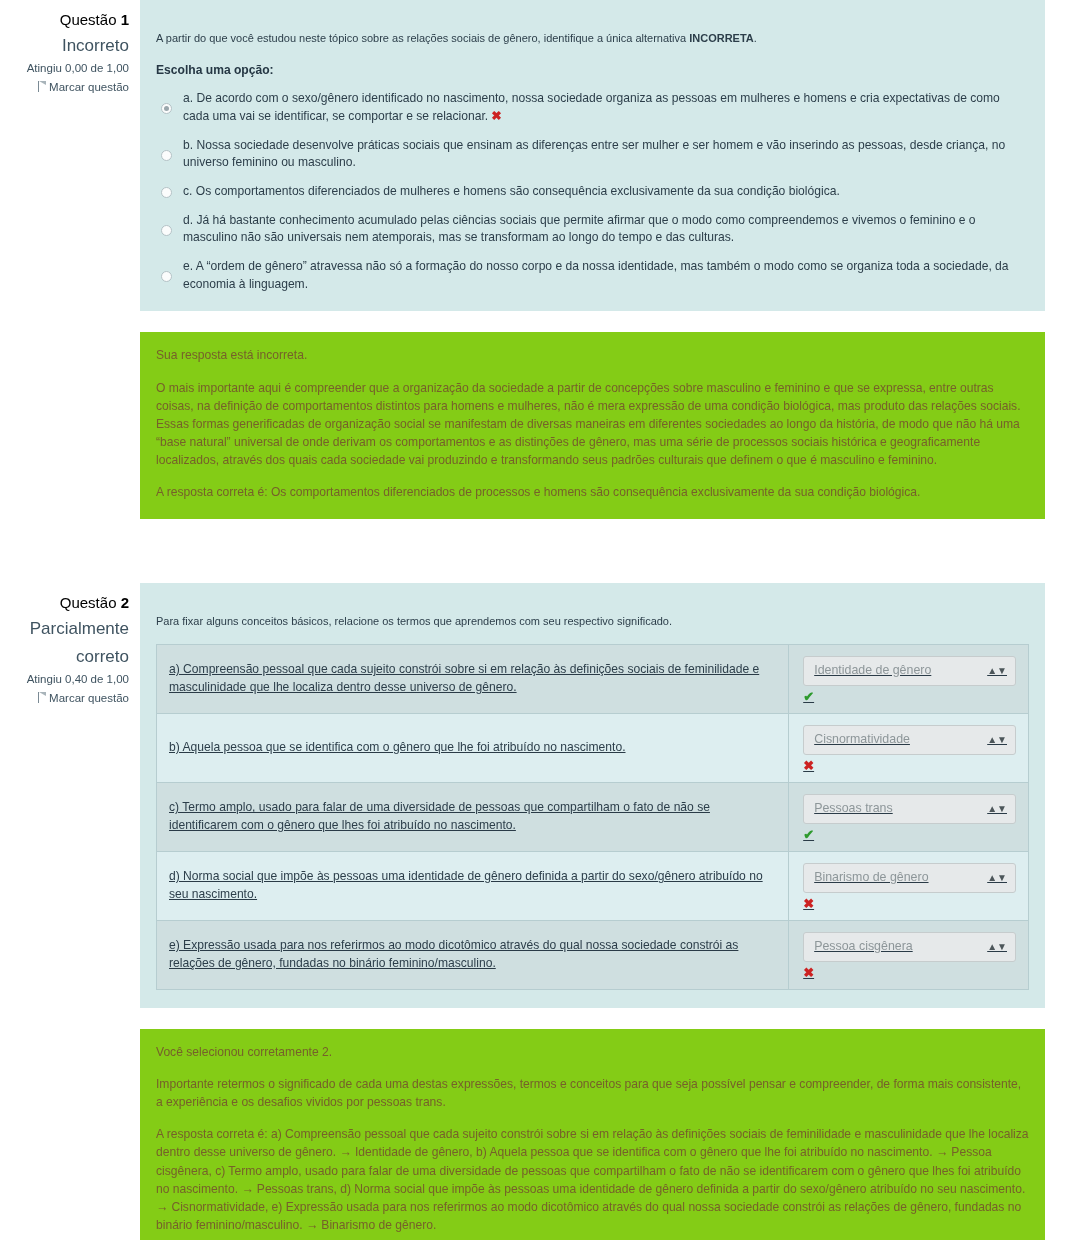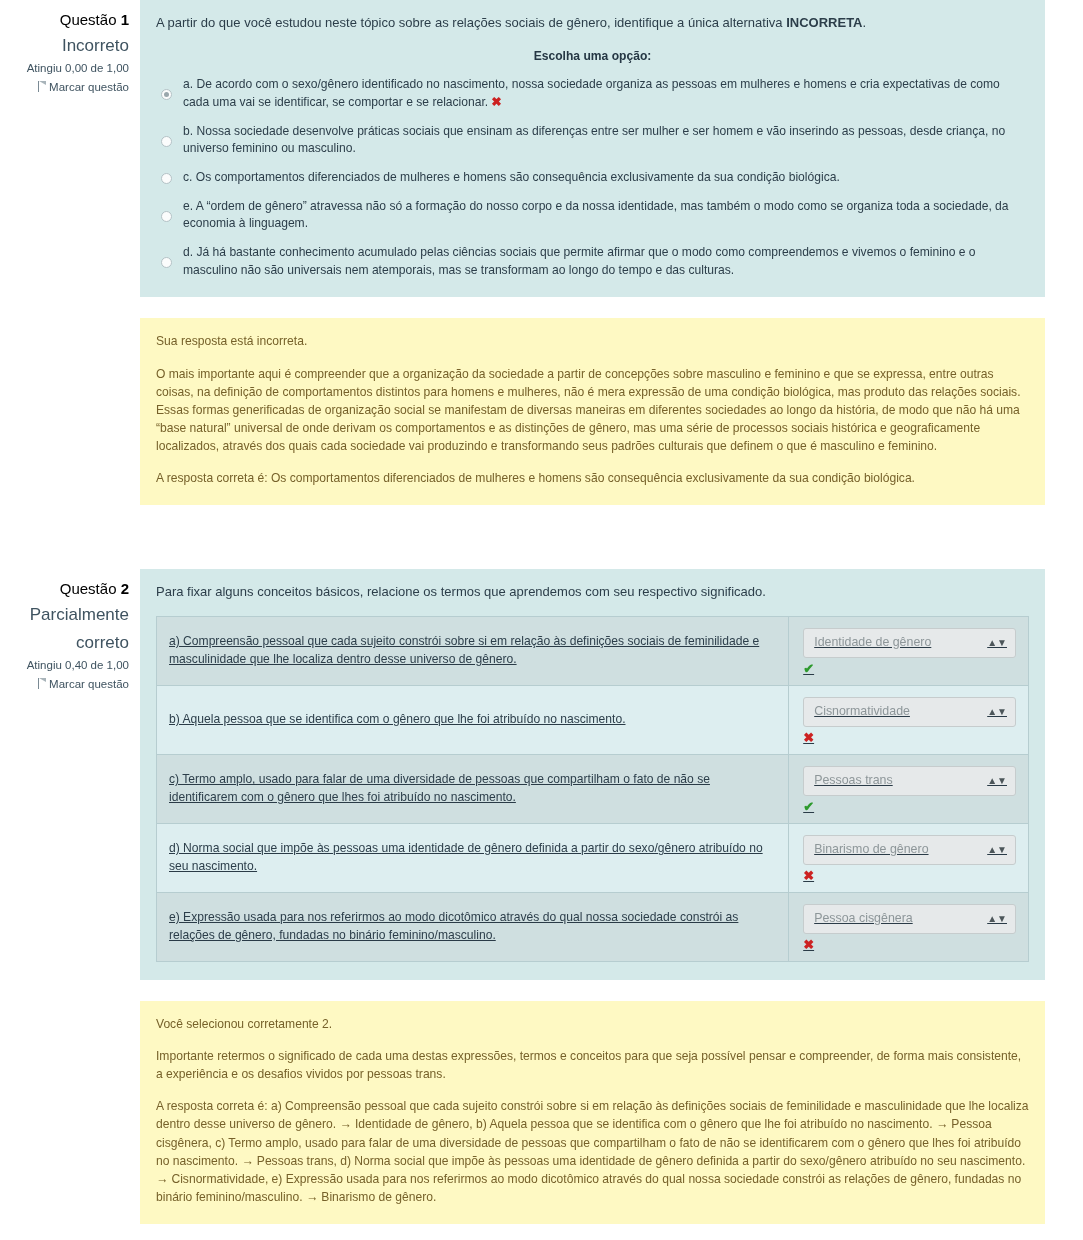--- a/index.html
+++ b/index.html
@@ -72,33 +72,32 @@
   .q-content {
     flex: 1 1 auto;
     padding-right: 38px;
   }
 
   .q-panel {
     background: #d4e9e9;
     padding: 13px 16px 18px 16px;
   }
   .q-text {
-    font-size: 13px;
+    font-size: 11px;
     line-height: 1.5;
     color: #2c3e4a;
-    margin: 0 0 16px 0;
+    margin: 17px 0 16px 0;
   }
   .q-text b { font-weight: 700; }
 
   .q-prompt {
     font-size: 12.1px;
     font-weight: 700;
     color: #253744;
     margin: 0 0 13px 0;
-    text-align: center;
   }
 
   .answer-list { margin: 0; padding: 0; list-style: none; }
   .answer {
     display: flex;
     align-items: center;
     margin-bottom: 11px;
   }
   .answer:last-child { margin-bottom: 0; }
   .radio {
@@ -125,21 +124,21 @@
   }
   .mark-wrong {
     color: #cc2222;
     font-weight: 700;
     font-size: 12.5px;
     margin-left: 3px;
   }
 
   
   .feedback {
-    background: #fef9c3;
+    background: #84cc16;
     padding: 14px 16px 18px 16px;
     margin-top: 21px;
     color: #76612a;
     font-size: 12.1px;
     line-height: 1.5;
   }
   .feedback p { margin: 0 0 14px 0; }
   .feedback p.tight { margin-bottom: 3px; }
   .feedback p:last-child { margin-bottom: 0; }
 
@@ -231,33 +230,33 @@
         <li class="answer">
           <span class="radio"></span>
           <span class="answer-text">b. Nossa sociedade desenvolve práticas sociais que ensinam as diferenças entre ser mulher e ser homem e vão inserindo as pessoas, desde criança, no universo feminino ou masculino.</span>
         </li>
         <li class="answer">
           <span class="radio"></span>
           <span class="answer-text">c. Os comportamentos diferenciados de mulheres e homens são consequência exclusivamente da sua condição biológica.</span>
         </li>
         <li class="answer">
           <span class="radio"></span>
+          <span class="answer-text">d. Já há bastante conhecimento acumulado pelas ciências sociais que permite afirmar que o modo como compreendemos e vivemos o feminino e o masculino não são universais nem atemporais, mas se transformam ao longo do tempo e das culturas.</span>
+        </li>
+        <li class="answer">
+          <span class="radio"></span>
           <span class="answer-text">e. A “ordem de gênero” atravessa não só a formação do nosso corpo e da nossa identidade, mas também o modo como se organiza toda a sociedade, da economia à linguagem.</span>
-        </li>
-        <li class="answer">
-          <span class="radio"></span>
-          <span class="answer-text">d. Já há bastante conhecimento acumulado pelas ciências sociais que permite afirmar que o modo como compreendemos e vivemos o feminino e o masculino não são universais nem atemporais, mas se transformam ao longo do tempo e das culturas.</span>
         </li>
       </ul>
     </div>
 
     <div class="feedback">
       <p>Sua resposta está incorreta.</p>
       <p>O mais importante aqui é compreender que a organização da sociedade a partir de concepções sobre masculino e feminino e que se expressa, entre outras coisas, na definição de comportamentos distintos para homens e mulheres, não é mera expressão de uma condição biológica, mas produto das relações sociais. Essas formas generificadas de organização social se manifestam de diversas maneiras em diferentes sociedades ao longo da história, de modo que não há uma “base natural” universal de onde derivam os comportamentos e as distinções de gênero, mas uma série de processos sociais histórica e geograficamente localizados, através dos quais cada sociedade vai produzindo e transformando seus padrões culturais que definem o que é masculino e feminino.</p>
-      <p>A resposta correta é: Os comportamentos diferenciados de mulheres e homens são consequência exclusivamente da sua condição biológica.</p>
+      <p>A resposta correta é: Os comportamentos diferenciados de processos e homens são consequência exclusivamente da sua condição biológica.</p>
     </div>
 
   </div>
 </section>
 
 <div class="spacer-between"></div>
 
 <section class="question">
 
   <div class="q-info">

